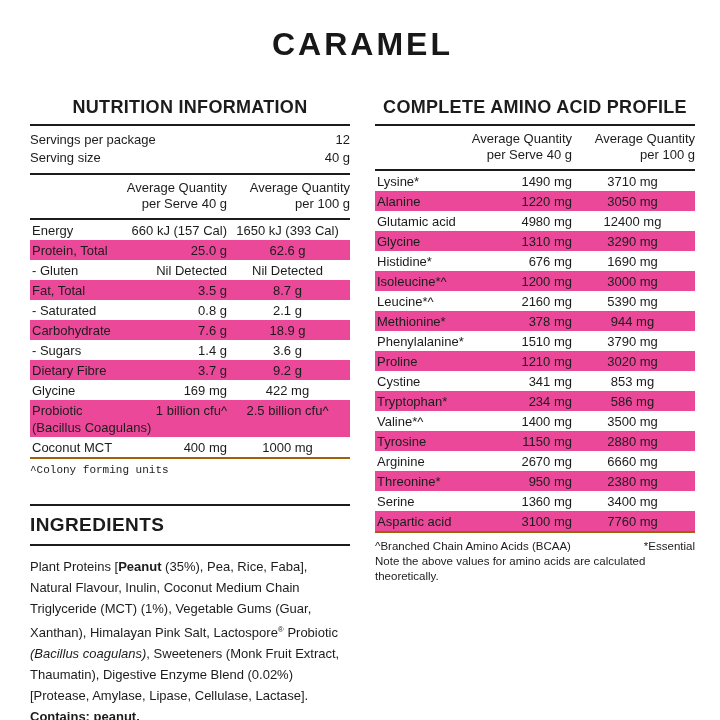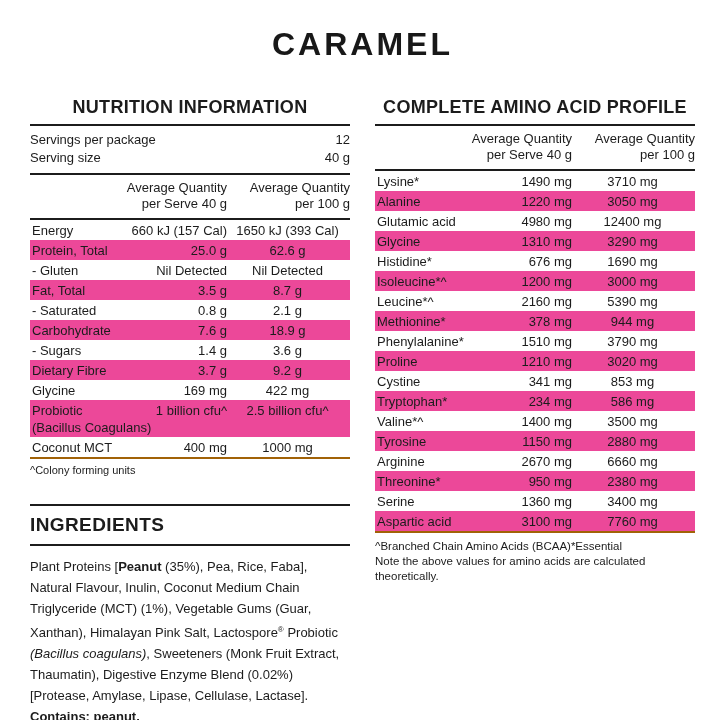--- a/index.html
+++ b/index.html
@@ -47,36 +47,36 @@
   
   .tbody { border-bottom: 2px solid #a16207; }
   .trow { font-size: 13px; }
   .trow.shade { background: #ec4899; }
   .trow-main { display: flex; align-items: center; min-height: 20px; padding: 1px 0; }
   .tcell.label { width: 90px; flex: 0 0 auto; text-align: left; padding-left: 2px; }
   .tcell.serve { flex: 0 0 107px; text-align: right; }
   .tcell.per100 { flex: 1; text-align: center; padding-right: 2px; }
   .tcell.sub { padding: 0 0 2px 2px; }
 
-  .footnote { font-size: 11px; padding-top: 5px; }
+  .footnote { font-size: 11px; padding-top: 5px; font-family: Liberation Mono, monospace; }
 
   
   .ingredients { margin-top: 28px; border-top: 2px solid #1c1c1c; }
   .ingredients-heading {
     font-size: 19px;
     font-weight: 700;
     letter-spacing: 0.4px;
     padding: 8px 0 8px 0;
     border-bottom: 2px solid #1c1c1c;
   }
   .ingredients-text { font-size: 13px; line-height: 21px; padding-top: 10px; }
   .ingredients-text sup { font-size: 8px; }
 
   
-  .foot-row { display: flex; font-size: 11.5px; padding-top: 7px; }
+  .foot-row { display: flex; justify-content: space-between; font-size: 11.5px; padding-top: 7px; }
   .note { font-size: 11.5px; line-height: 15px; padding-top: 2px; width: 300px; }
 </style>
 </head>
 <body>
 
 <div class="page">
 
   <h1 class="title">CARAMEL</h1>
 
   <div class="columns">

